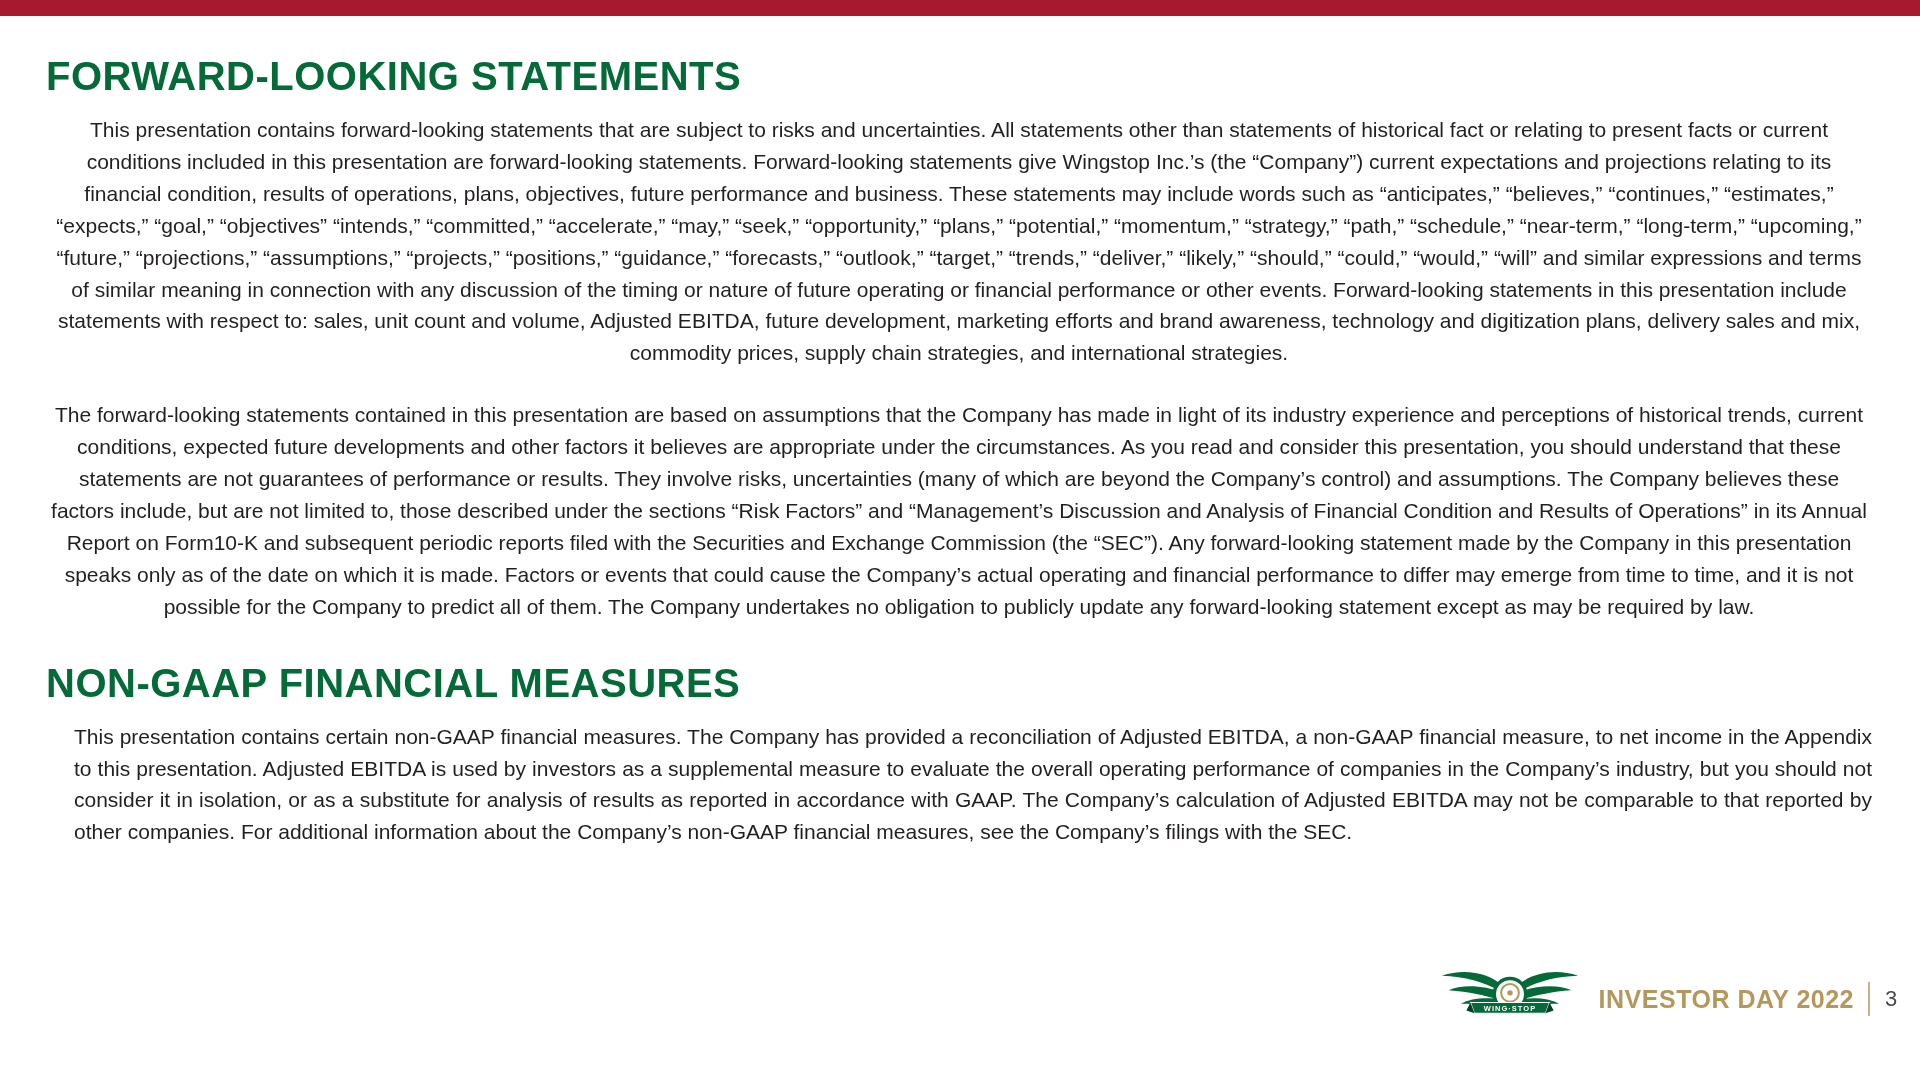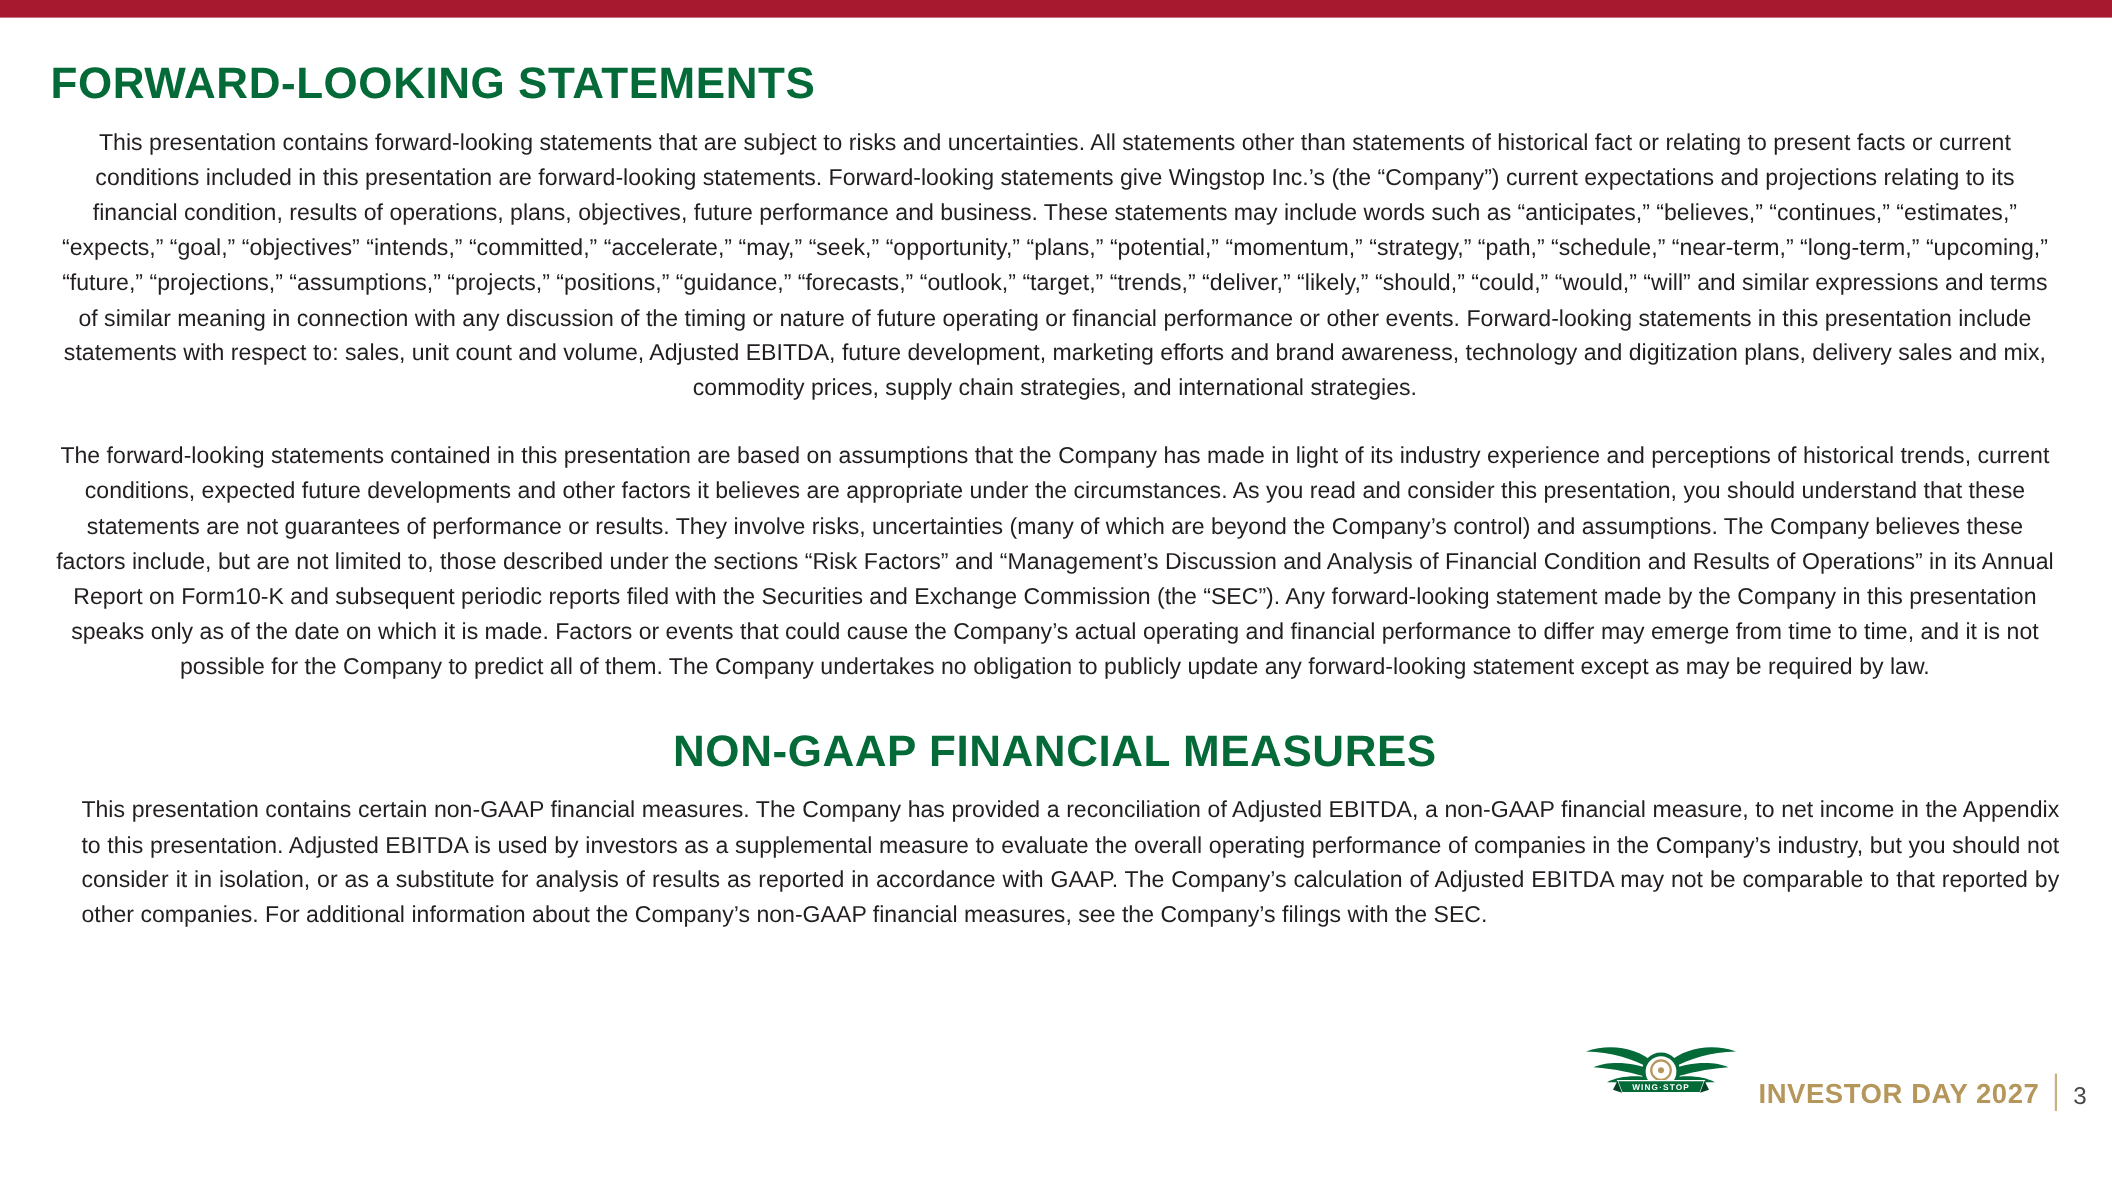--- a/index.html
+++ b/index.html
@@ -25,39 +25,38 @@
   .heading {
     font-size: 40px;
     font-weight: bold;
     color: #046a38;
     letter-spacing: 0.5px;
     margin: 0 0 16px 0;
     line-height: 1.1;
   }
   .heading.second {
     margin-top: 38px;
-    text-align: center;
   }
   p.body {
     font-size: 21px;
     line-height: 1.52;
     margin: 0 0 30px 0;
     color: #231f20;
     text-align: center;
   }
   p.body.justify {
     text-align: justify;
     margin-left: 28px;
   }
   .footer {
     position: absolute;
     right: 22px;
-    bottom: 26px;
+    bottom: 6px;
     display: flex;
-    align-items: flex-end;
+    align-items: center;
     gap: 14px;
   }
   .footer .logo {
     width: 150px; height: 62px;
     display: block;
   }
   .footer .event {
     font-size: 25px;
     font-weight: bold;
     color: #b5975b;
@@ -117,21 +116,21 @@
       <circle cx="110" cy="38" r="23" fill="#ffffff" stroke="#046a38" stroke-width="5"></circle>
       <circle cx="110" cy="36" r="13" fill="none" stroke="#b5975b" stroke-width="3"></circle>
       <circle cx="110" cy="36" r="4" fill="#b5975b"></circle>
 
       <polygon points="52,50 168,50 162,66 58,66" fill="#046a38" stroke="#ffffff" stroke-width="1.5"></polygon>
       <polygon points="52,50 58,66 46,62" fill="#024323"></polygon>
       <polygon points="168,50 162,66 174,62" fill="#024323"></polygon>
       <text x="110" y="62" text-anchor="middle" font-family="Liberation Sans, sans-serif" font-size="11" font-weight="bold" letter-spacing="1.5" fill="#ffffff">WING·STOP</text>
     </svg>
 
-    <span class="event">INVESTOR DAY 2027</span>
+    <span class="event">INVESTOR DAY 2022</span>
 
     <span class="divider"></span>
 
     <span class="pagenum">3</span>
 
   </footer>
 
 </div>
 
 </body></html>

